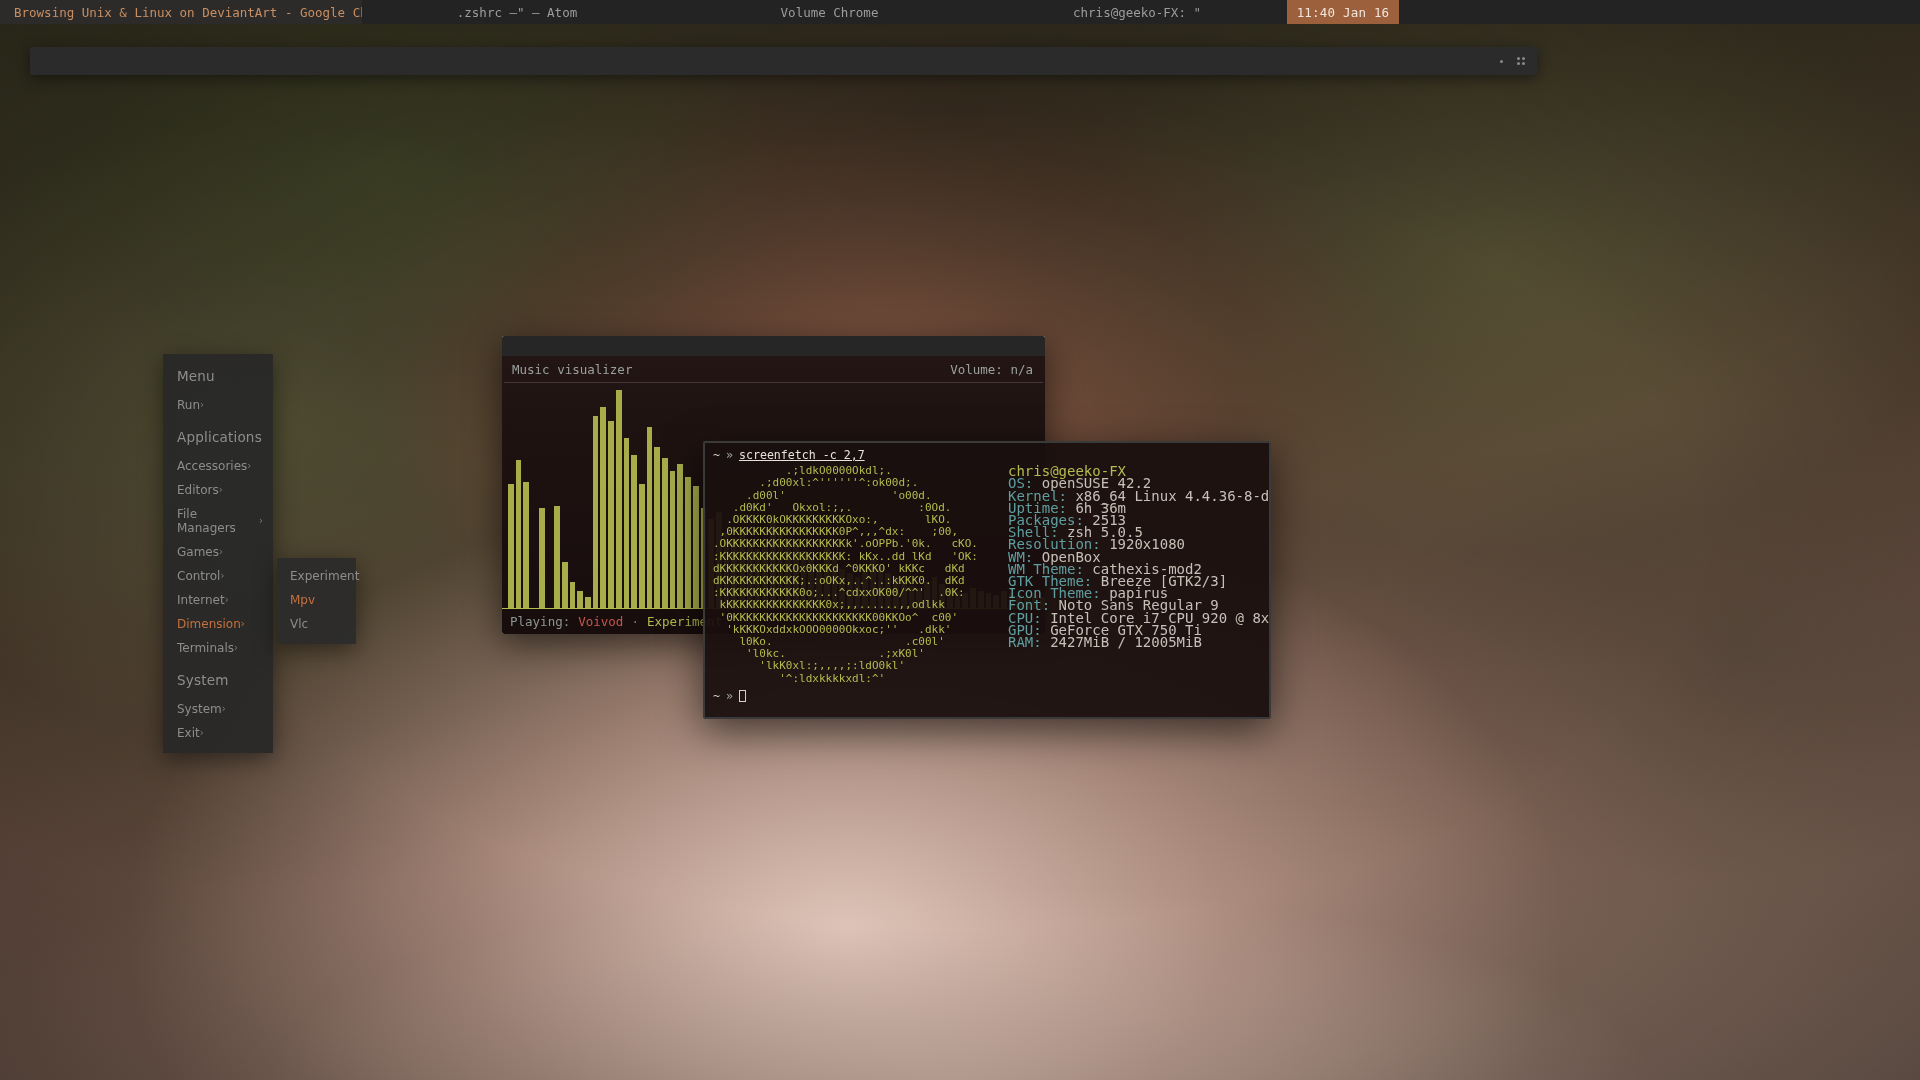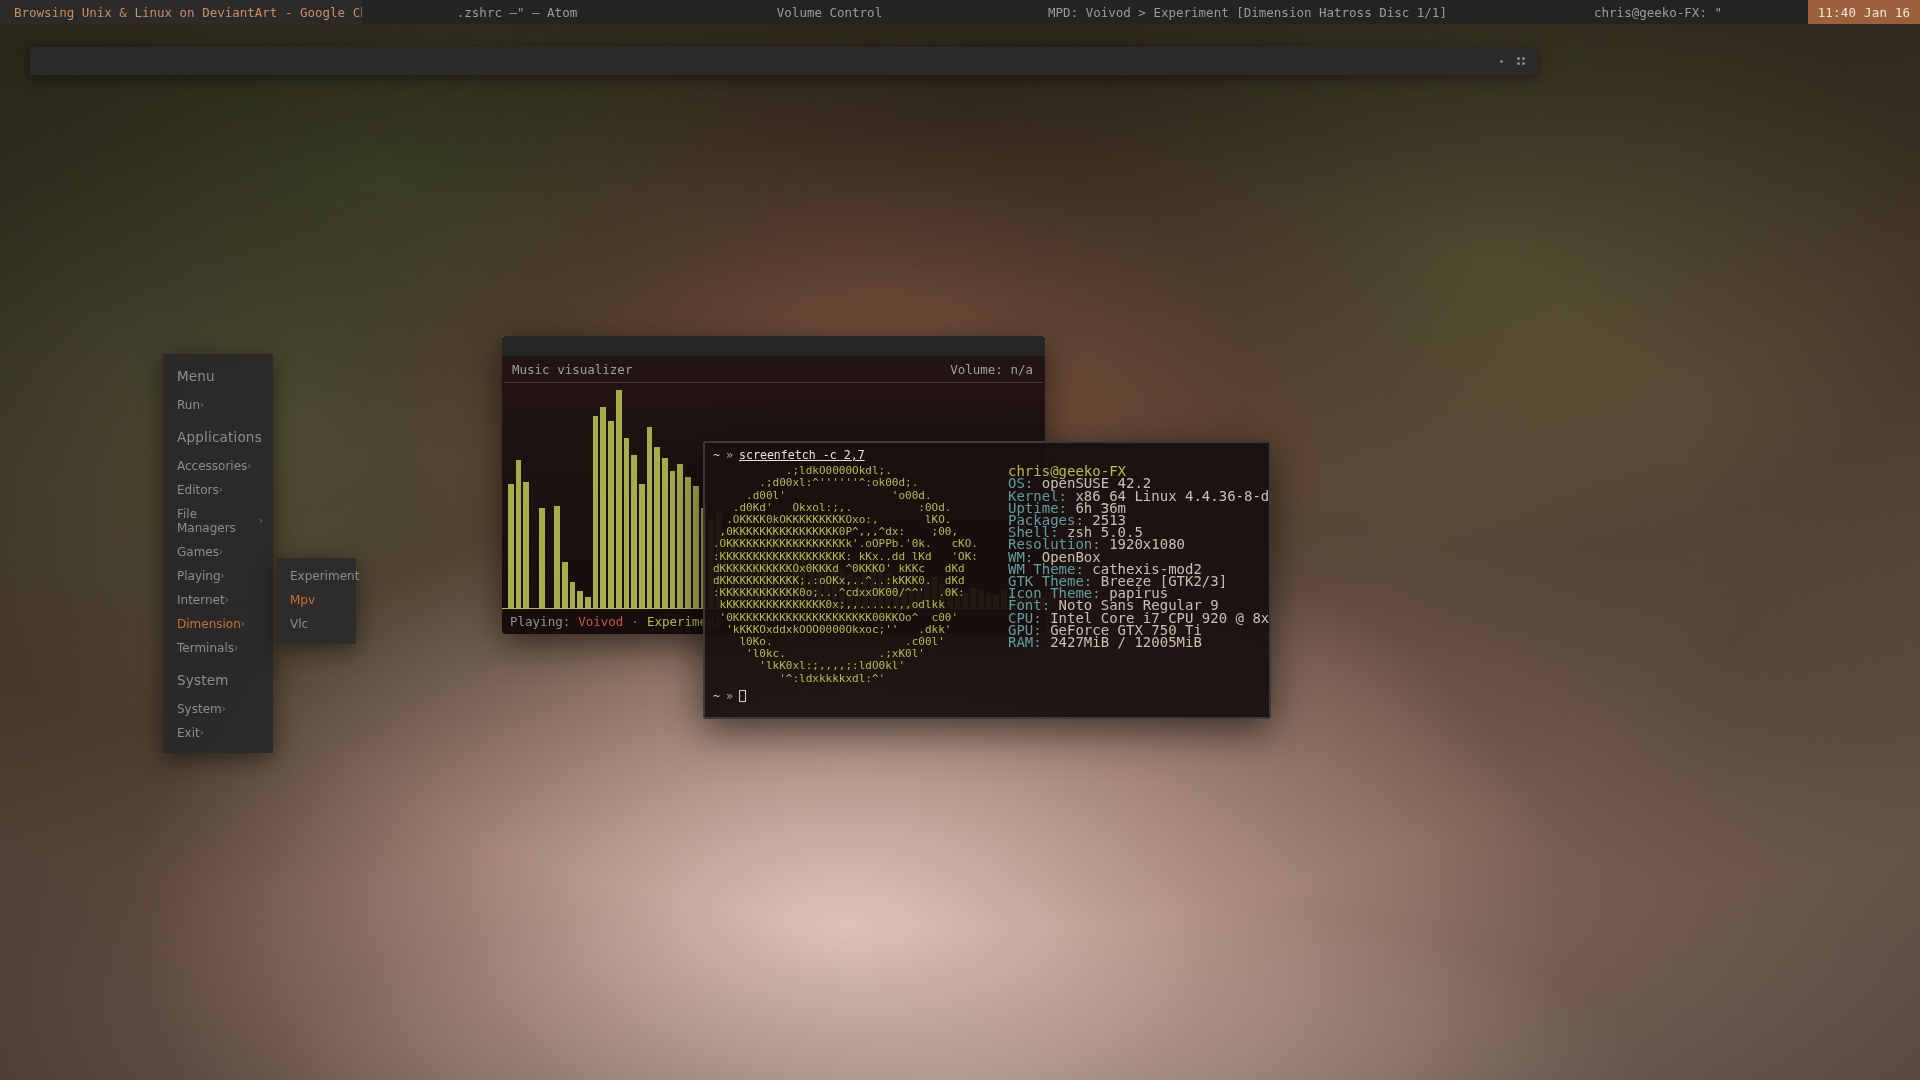--- a/index.html
+++ b/index.html
@@ -177,24 +177,21 @@
   <div class="vignette"></div>
 
   <div class="panel">
     <div class="panel-task active t1">
       <span>Browsing Unix &amp; Linux on DeviantArt - Google Chrome</span>
     </div>
     <div class="panel-task t2">
       <span>.zshrc —" — Atom</span>
     </div>
     <div class="panel-task t3">
-      <span>Volume Control</span>
-    </div>
-    <div class="panel-task t4">
-      <span>MPD: Voivod &gt; Experiment [Dimension Hatross Disc 1/1]</span>
+      <span>Volume Chrome</span>
     </div>
     <div class="panel-task t5">
       <span>chris@geeko-FX: "</span>
     </div>
     <div class="panel-clock">
       <span>11:40 Jan 16</span>
     </div>
   </div>
 
   <div class="topwin">
@@ -225,21 +222,21 @@
     </div>
     <div class="menu-item">
       <span>File Managers</span>
       <span class="arrow">›</span>
     </div>
     <div class="menu-item">
       <span>Games</span>
       <span class="arrow">›</span>
     </div>
     <div class="menu-item">
-      <span>Playing</span>
+      <span>Control</span>
       <span class="arrow">›</span>
     </div>
     <div class="menu-item">
       <span>Internet</span>
       <span class="arrow">›</span>
     </div>
     <div class="menu-item hl">
       <span>Dimension</span>
       <span class="arrow">›</span>
     </div>

